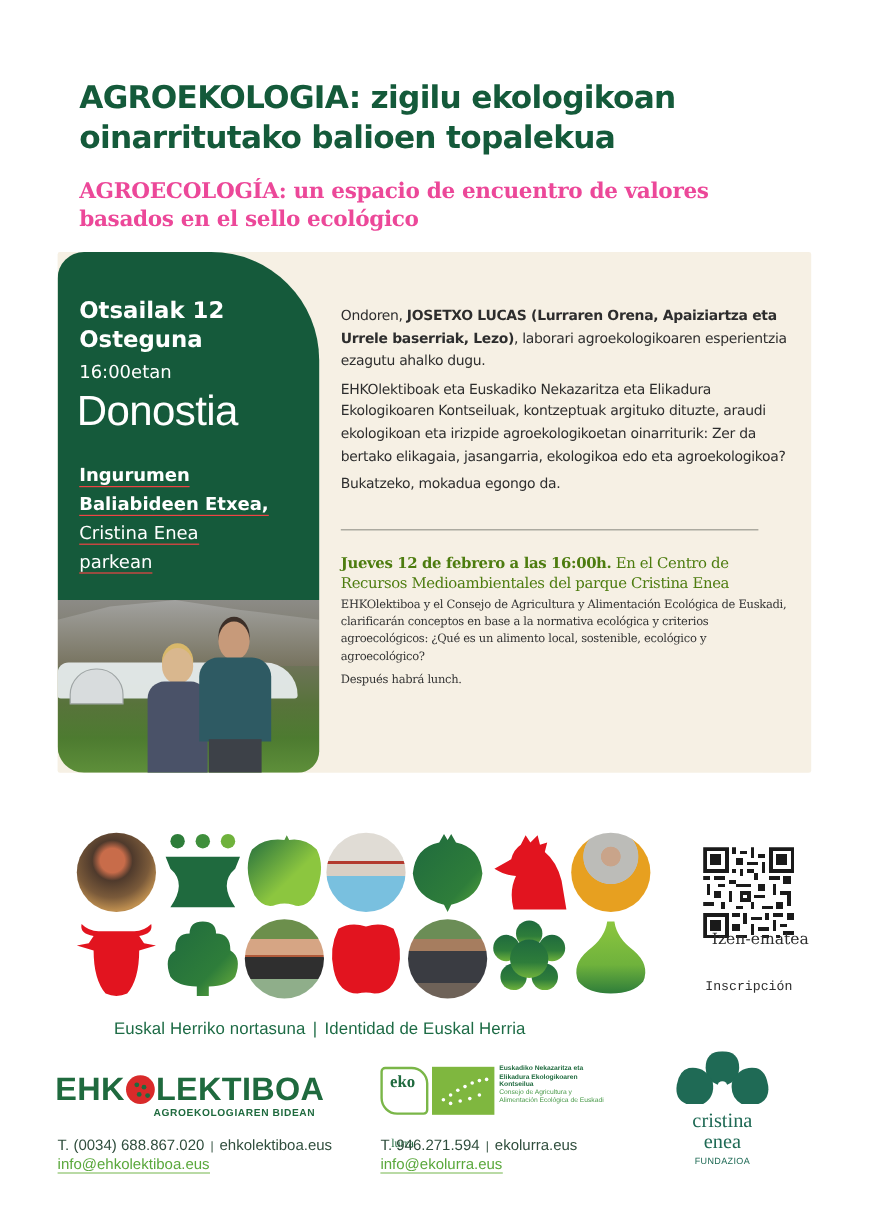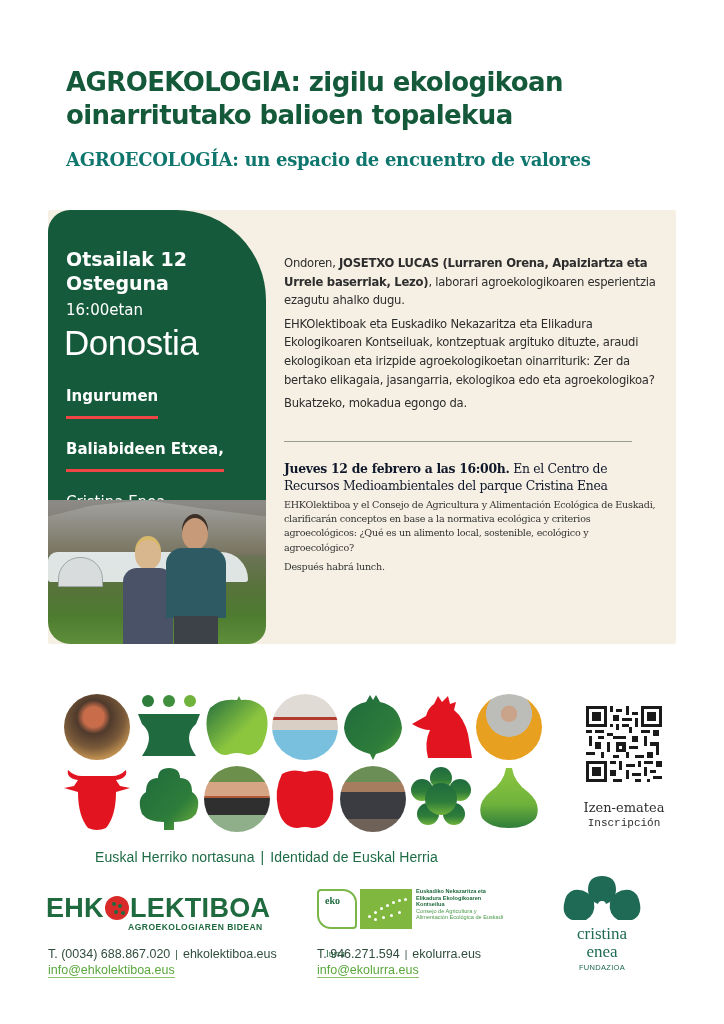--- a/index.html
+++ b/index.html
@@ -6,42 +6,42 @@
   html, body { width: 724px; height: 1024px; background: #ffffff; overflow: hidden; }
   body { position: relative; font-family: "DejaVu Sans", sans-serif; color: #2b2b2b; }
 
   .title {
     position: absolute; left: 66px; top: 66px; width: 620px;
     font-family: "DejaVu Sans", sans-serif; font-weight: bold;
     color: #145a3a; font-size: 26px; line-height: 33px; letter-spacing: -0.6px;
   }
   .subtitle {
     position: absolute; left: 66px; top: 148px; width: 620px;
-    font-family: "DejaVu Serif", serif; color: #0f766e;
+    font-family: "DejaVu Serif", serif; color: #ec4899;
     font-size: 18px; line-height: 23px; letter-spacing: -0.3px;
   }
 
   
   .card {
     position: absolute; left: 48px; top: 210px; width: 628px; height: 434px;
     background: #f6f0e4; border-radius: 2px; overflow: hidden;
   }
   .card-left {
     position: absolute; left: 0; top: 0; width: 218px; height: 290px;
     background: #155a3b; border-top-left-radius: 22px; border-top-right-radius: 90px;
   }
   .date-line { position: absolute; left: 18px; color: #fff; font-weight: bold; font-size: 19px; line-height: 24px; }
   .date1 { top: 37px; }
   .date2 { top: 61px; }
   .time { position: absolute; left: 18px; top: 91px; color: #fff; font-size: 15px; }
   .city { position: absolute; left: 16px; top: 113px; color: #fff; font-size: 35px; font-weight: 300; letter-spacing: -0.5px; font-family: "Liberation Sans", sans-serif; }
   .venue { position: absolute; left: 18px; top: 176px; width: 195px; }
   .venue-line {
     display: inline-block; color: #fff; font-size: 15px; line-height: 18px;
-    border-bottom: 3px solid #ef4444; margin-bottom: 20px; padding-bottom: 11px;
+    border-bottom: 1px solid #ef4444; margin-bottom: 4px; padding-bottom: 0;
   }
   .venue-line.b { font-weight: bold; }
 
   .photo {
     position: absolute; left: 0; top: 290px; width: 218px; height: 144px;
     border-bottom-left-radius: 22px; border-bottom-right-radius: 18px; overflow: hidden;
     background: linear-gradient(180deg, #8c8b86 0%, #7f7d70 20%, #6d7358 38%, #58733b 60%, #4d7b30 80%, #5e8f3a 100%);
   }
   .hill { position: absolute; left: 0; top: 0; width: 218px; height: 55px; background: linear-gradient(180deg,#a2a2a0,#77735f); clip-path: polygon(0 30%, 20% 10%, 45% 0, 70% 15%, 100% 30%, 100% 100%, 0 100%); }
   .greenhouse { position: absolute; left: 0; top: 52px; width: 200px; height: 30px; background: #e6ebec; border-radius: 20px 60px 6px 6px; opacity: 0.95; }
@@ -52,71 +52,72 @@
   .person-m { position: absolute; left: 118px; top: 18px; width: 60px; height: 126px; }
   .person-m .head { position: absolute; left: 16px; top: 0; width: 26px; height: 32px; border-radius: 50%; background: #c79a7a; box-shadow: 0 -4px 0 #3c2f28; }
   .person-m .body { position: absolute; left: 0; top: 30px; width: 60px; height: 70px; border-radius: 16px 16px 0 0; background: #2e5a63; }
   .person-m .legs { position: absolute; left: 8px; top: 98px; width: 44px; height: 30px; background: #3d4148; }
 
   .card-right { position: absolute; left: 236px; top: 0; width: 380px; }
   .eu-text { position: absolute; top: 44px; left: 0; width: 372px; font-size: 11.6px; line-height: 18.6px; color: #2d2d2d; font-family: "DejaVu Sans", sans-serif; letter-spacing: -0.25px; }
   .eu-text p { margin-bottom: 5px; }
   .eu-text b { font-weight: bold; }
   .divider { position: absolute; left: 0; top: 231px; width: 348px; height: 1px; background: #9a9a90; }
-  .es-head { position: absolute; top: 251px; left: 0; width: 372px; font-family: "DejaVu Serif", serif; font-size: 12.4px; line-height: 16.5px; color: #0f172a; letter-spacing: -0.3px; }
+  .es-head { position: absolute; top: 251px; left: 0; width: 372px; font-family: "DejaVu Serif", serif; font-size: 12.4px; line-height: 16.5px; color: #4d7c0f; letter-spacing: -0.3px; }
   .es-head b { font-weight: bold; }
   .es-text { position: absolute; top: 288px; left: 0; width: 372px; font-family: "DejaVu Serif", serif; font-size: 9.6px; line-height: 14.2px; color: #333; letter-spacing: -0.25px; }
   .es-text p { margin-bottom: 5px; }
 
   
   .grid { position: absolute; left: 64px; top: 694px; width: 510px; height: 140px; }
   .cell { position: absolute; width: 66px; height: 66px; }
   .circ { border-radius: 50%; overflow: hidden; }
   .row1 { top: 0; }
   .row2 { top: 72px; }
 
   .qr { position: absolute; left: 586px; top: 706px; width: 76px; height: 76px; background: #fff; }
-  .qr-label1 { position: absolute; left: 574px; top: 800px; width: 100px; text-align: center; font-family: "DejaVu Serif", serif; font-size: 13px; color: #2d2d2d; }
+  .qr-label1 { position: absolute; left: 574px; top: 776px; width: 100px; text-align: right; font-family: "DejaVu Serif", serif; font-size: 13px; color: #2d2d2d; }
   .qr-label2 { position: absolute; left: 574px; top: 817px; width: 100px; text-align: center; font-family: Liberation Mono, monospace; font-size: 11px; color: #2d2d2d; }
 
   .tagline { position: absolute; left: 95px; top: 849px; font-family: "Liberation Sans", sans-serif; font-size: 14px; color: #1d6b45; letter-spacing: 0.1px; }
   .tagline .sep { color: #1d6b45; margin: 0 6px; }
 
   
   .ehk-logo { position: absolute; left: 46px; top: 893px; font-family: "Liberation Sans", sans-serif; font-size: 27px; font-weight: bold; color: #1f6a3e; letter-spacing: 0.3px; }
   .ehk-o { display: inline-block; width: 24px; height: 24px; border-radius: 50%; background: #d92a2a; vertical-align: -3px; margin: 0 1px; position: relative; }
   .ehk-o::before { content: ""; position: absolute; left: 7px; top: 6px; width: 4px; height: 4px; border-radius: 50%; background: #1f6a3e; box-shadow: 6px 2px 0 #1f6a3e, 2px 8px 0 #1f6a3e, 9px 9px 0 #1f6a3e; }
   .ehk-sub { position: absolute; left: 128px; top: 922px; font-family: "Liberation Sans", sans-serif; font-size: 8.5px; color: #1f6a3e; letter-spacing: 0.5px; font-weight: bold; }
 
   .contact { position: absolute; font-family: "Liberation Sans", sans-serif; font-size: 12.5px; color: #2f4d3c; }
   .contact .sep { margin: 0 5px; font-size: 10px; }
   .mail { position: absolute; font-family: "Liberation Sans", sans-serif; font-size: 12.5px; color: #5aa83c; border-bottom: 1px solid #8cc26a; }
 
   .eko-box { position: absolute; left: 317px; top: 889px; width: 40px; height: 40px; border: 2px solid #7ab648; border-radius: 4px 14px 4px 14px; background: #fff; }
-  .eko-t1 { position: absolute; left: 6px; top: 4px; font-family: "Liberation Serif", serif; font-size: 10px; color: #1f6a3e; font-weight: bold; }
+  .eko-t1 { position: absolute; left: 6px; top: 4px; font-family: "Liberation Serif", serif; font-size: 14px; color: #1f6a3e; font-weight: bold; }
   .eko-t2 { position: absolute; left: 7px; top: 21px; font-family: "Liberation Serif", serif; font-size: 10px; color: #1f6a3e; margin-top: 36px; }
   .eu-leaf { position: absolute; left: 360px; top: 889px; width: 52px; height: 40px; background: #7fb73f; }
   .eu-leaf span { position: absolute; width: 3px; height: 3px; background: #fff; border-radius: 50%; }
   .eko-desc { position: absolute; left: 416px; top: 888px; width: 90px; font-family: "Liberation Sans", sans-serif; font-size: 5.6px; line-height: 6.6px; }
   .eko-desc .b { color: #1f6a3e; font-weight: bold; }
   .eko-desc .n { color: #4a9a4a; }
 
   .ce-logo { position: absolute; left: 562px; top: 876px; width: 80px; height: 46px; }
   .ce-name { position: absolute; left: 560px; top: 925px; width: 84px; text-align: center; font-family: Liberation Serif, serif; font-size: 17px; line-height: 18px; color: #1f6a55; }
   .ce-sub { position: absolute; left: 560px; top: 963px; width: 84px; text-align: center; font-family: "Liberation Sans", sans-serif; font-size: 7.5px; color: #1f6a55; letter-spacing: 0.3px; }
 </style>
 </head>
 <body>
 
 <h1 class="title">
   <span>AGROEKOLOGIA: zigilu ekologikoan</span><br>
   <span>oinarritutako balioen topalekua</span>
 </h1>
 <h2 class="subtitle">
   <span>AGROECOLOGÍA: un espacio de encuentro de valores</span><br>
+  <span>basados en el sello ecológico</span>
 </h2>
 
 <div class="card">
   <div class="card-left">
     <div class="date-line date1">Otsailak 12</div>
     <div class="date-line date2">Osteguna</div>
     <div class="time">16:00etan</div>
     <div class="city">Donostia</div>
     <div class="venue">
       <span class="venue-line b">Ingurumen</span><br>

